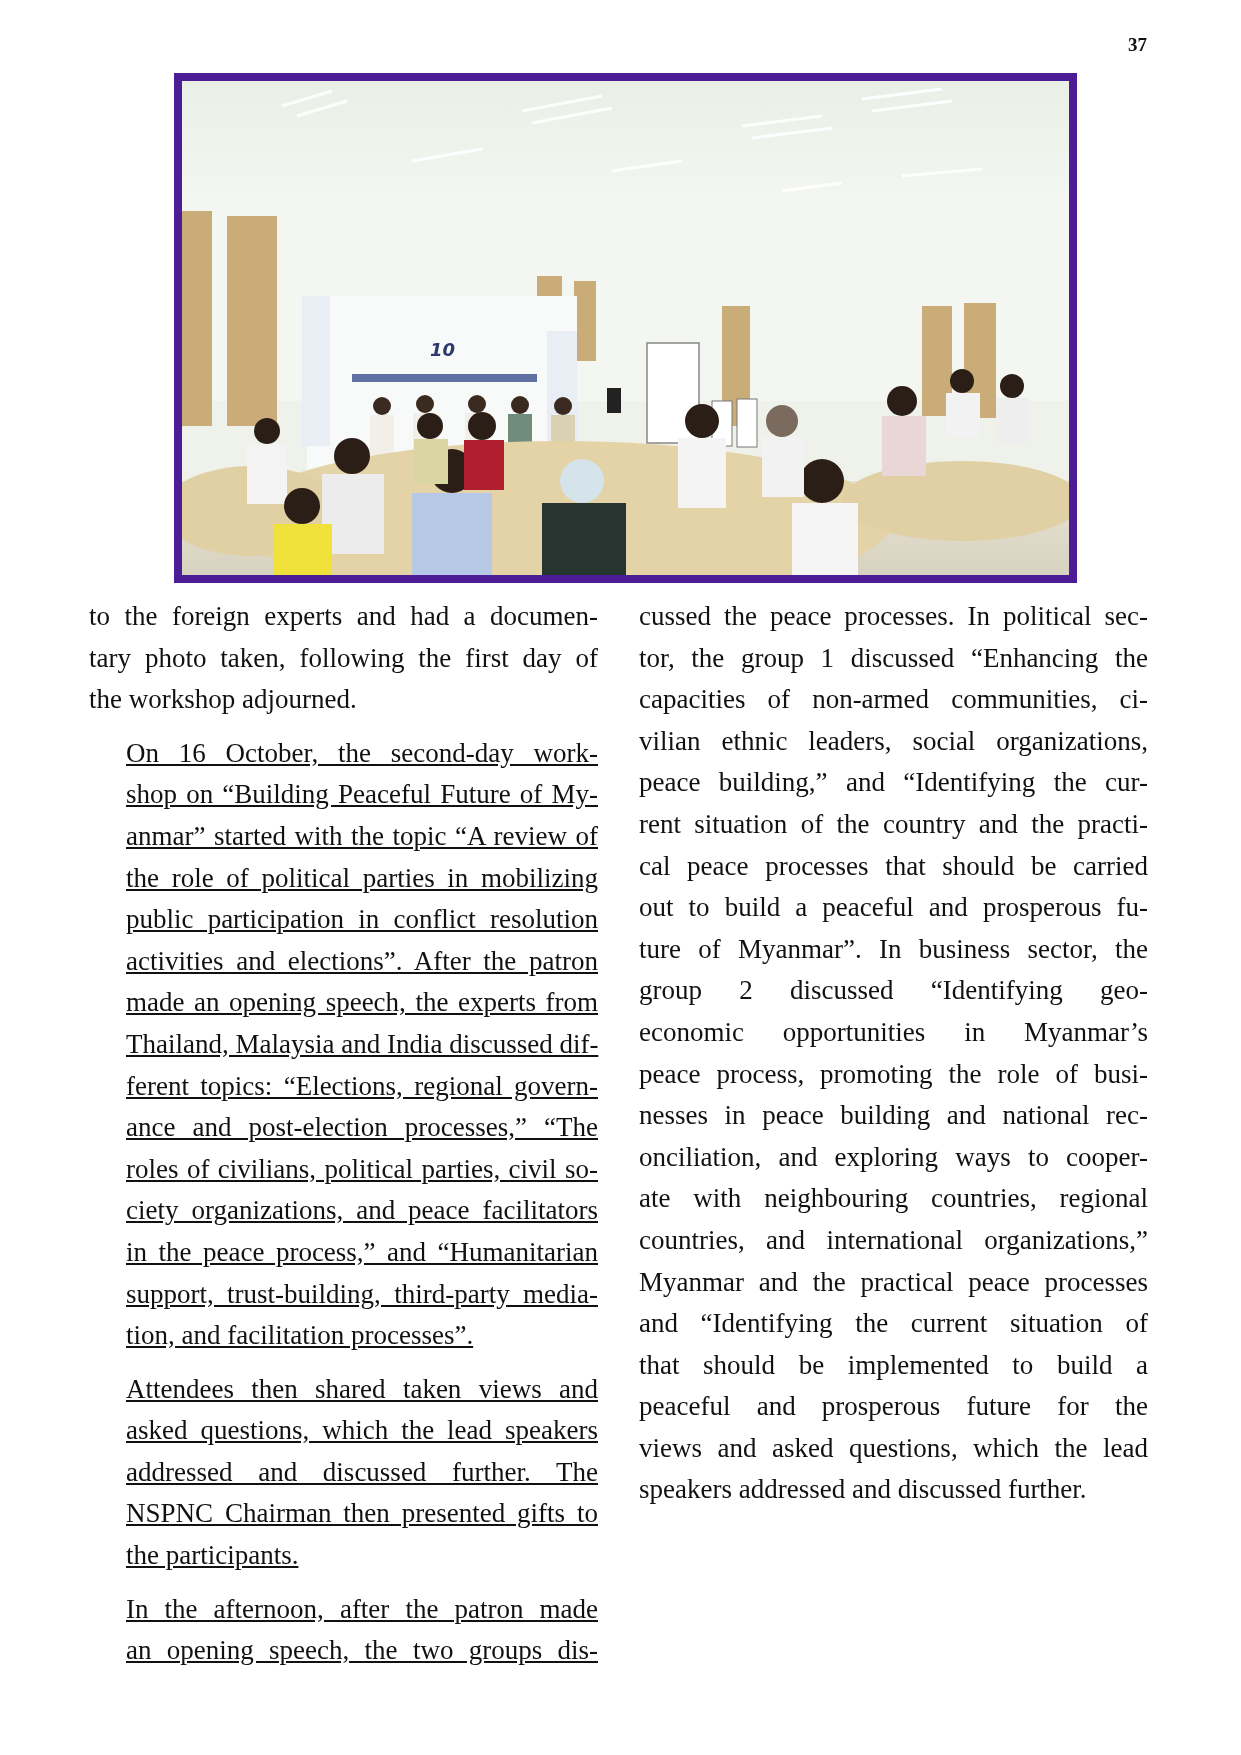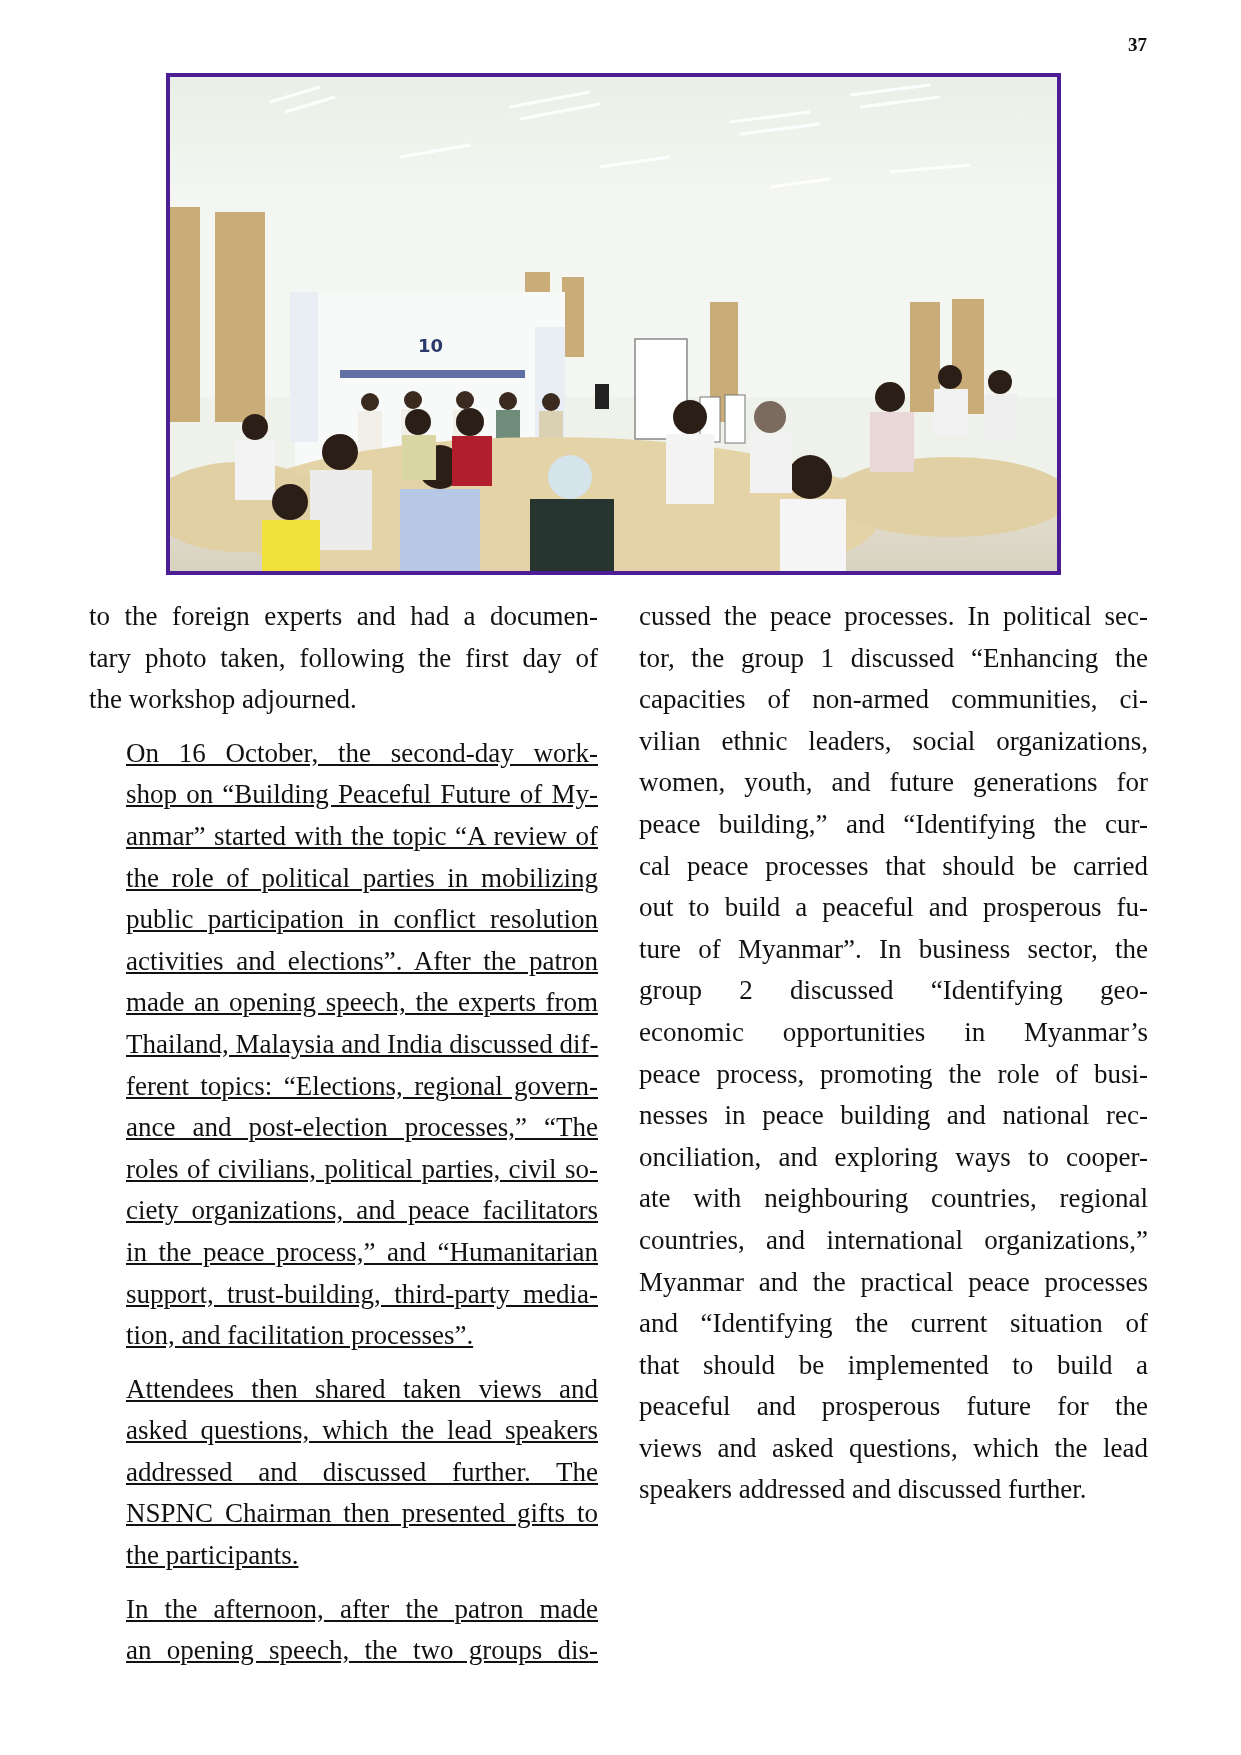--- a/index.html
+++ b/index.html
@@ -1,20 +1,20 @@
 <!DOCTYPE html>
 <html><head>
 <meta charset="utf-8">
 <style>
   html, body { margin: 0; padding: 0; background: #ffffff; }
   body { width: 1241px; height: 1755px; position: relative; overflow: hidden;
          font-family: "Liberation Serif", "DejaVu Serif", serif; color: #111; }
   .page-number { position: absolute; left: 1128px; top: 34px; font-weight: bold; font-size: 19px; text-align: center; }
-  .photo { position: absolute; left: 166px; top: 73px; width: 887px; height: 494px;
-           border: 4px solid #4c1d95; overflow: hidden; background: #eef2ea; }
+  .photo { position: absolute; left: 174px; top: 73px; width: 887px; height: 494px;
+           border: 8px solid #4c1d95; overflow: hidden; background: #eef2ea; font-style: italic; }
   .photo svg { display: block; width: 100%; height: 100%; }
   .col { position: absolute; top: 596px; width: 509px; font-size: 27px; line-height: 41.6px;
          text-align: justify; }
   .col.left { left: 89px; }
   .col.right { left: 639px; }
   .col p { margin: 0 0 12px 0; }
   .col p.indent { text-indent: 37px; text-decoration: underline; }
   .line { display: block; text-align: justify; text-align-last: justify; white-space: nowrap; }
   .line.last { text-align-last: left; }
 </style>
@@ -162,22 +162,22 @@
     <span class="line">an opening speech, the two groups dis-</span>
   </p>
 </div>
 
 <div class="col right">
   <p>
     <span class="line">cussed the peace processes. In political sec-</span>
     <span class="line">tor, the group 1 discussed “Enhancing the</span>
     <span class="line">capacities of non-armed communities, ci-</span>
     <span class="line">vilian ethnic leaders, social organizations,</span>
-    <span class="line">women, youth, and future generations for</span>
     <span class="line">peace building,” and “Identifying the cur-</span>
+    <span class="line">rent situation of the country and the practi-</span>
     <span class="line">cal peace processes that should be carried</span>
     <span class="line">out to build a peaceful and prosperous fu-</span>
     <span class="line">ture of Myanmar”. In business sector, the</span>
     <span class="line">group 2 discussed “Identifying geo-</span>
     <span class="line">economic opportunities in Myanmar’s</span>
     <span class="line">peace process, promoting the role of busi-</span>
     <span class="line">nesses in peace building and national rec-</span>
     <span class="line">onciliation, and exploring ways to cooper-</span>
     <span class="line">ate with neighbouring countries, regional</span>
     <span class="line">countries, and international organizations,”</span>

